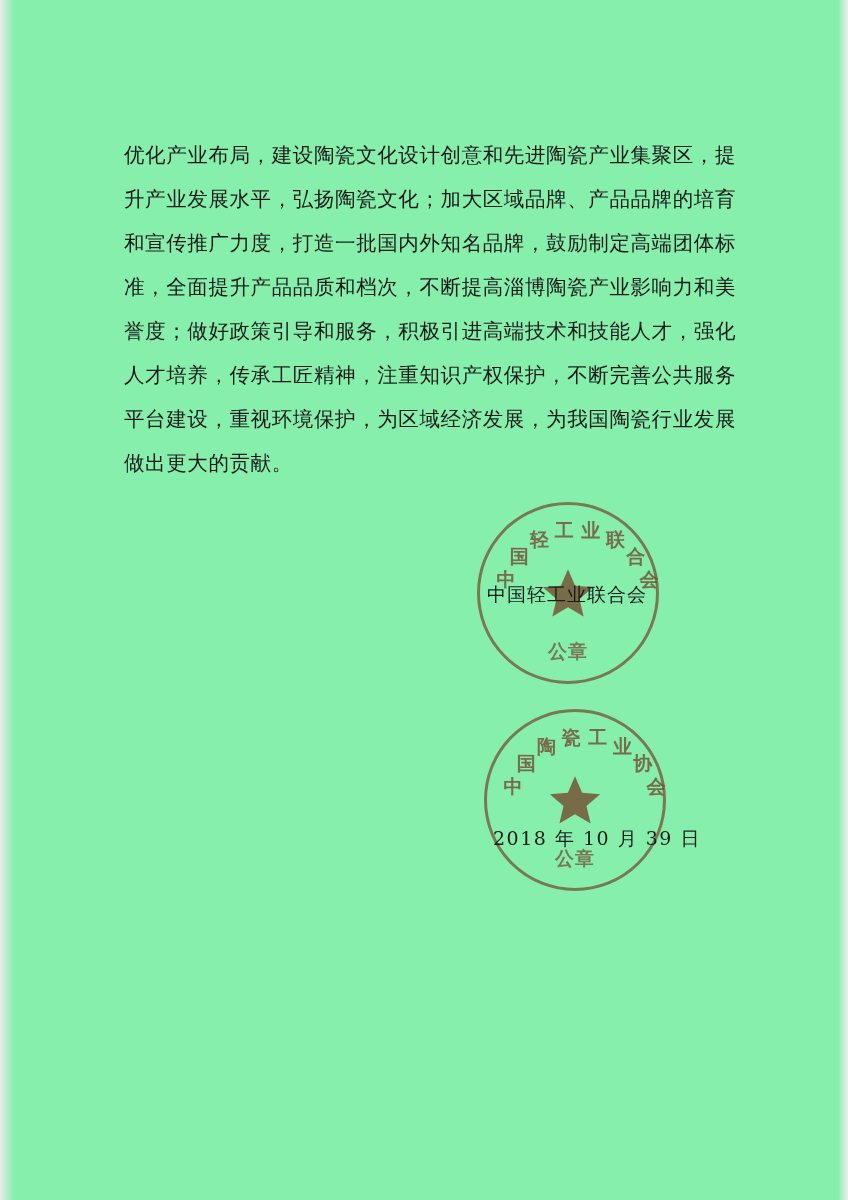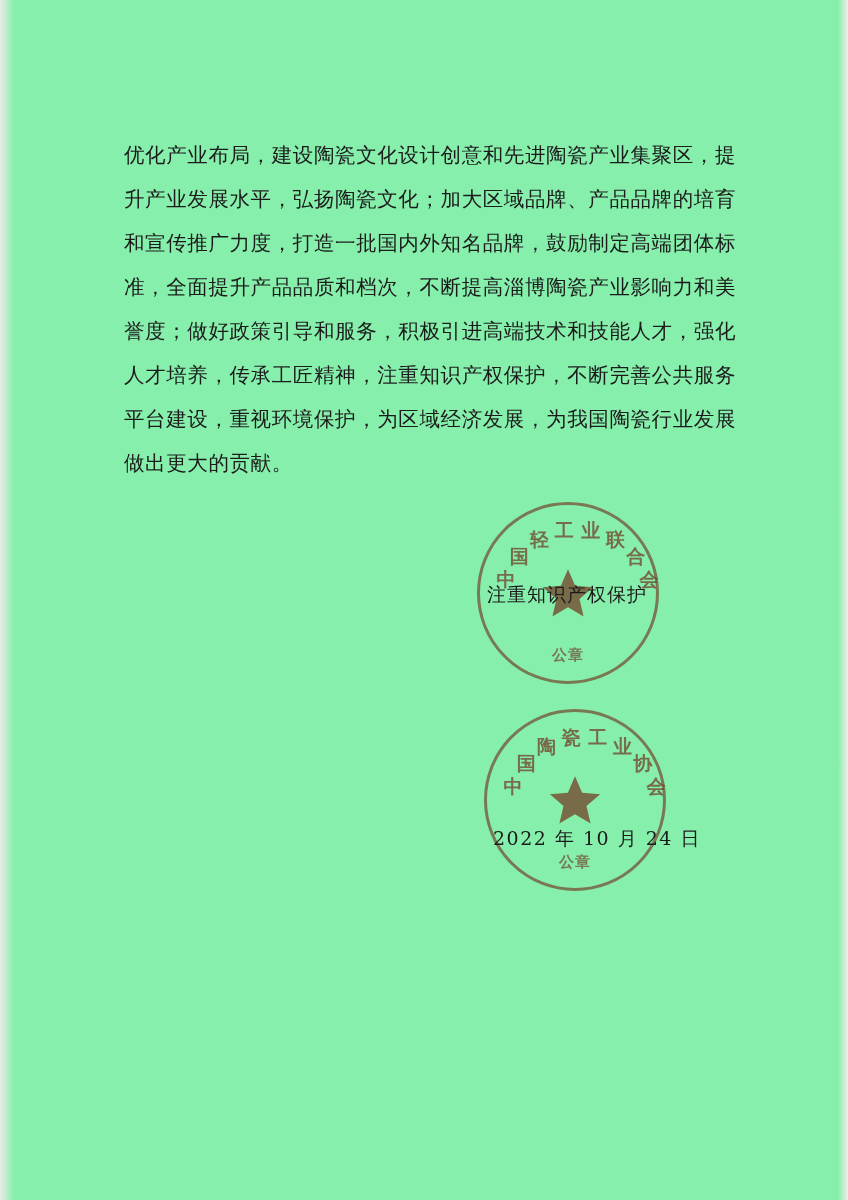--- a/index.html
+++ b/index.html
@@ -116,21 +116,21 @@
     color: rgba(210, 50, 40, 0.78);
     transform-origin: 0 0;
     white-space: nowrap;
   }
   .seal-bottom-text {
     position: absolute;
     left: 50%;
     bottom: 16px;
     transform: translateX(-50%);
     font-family: "DejaVu Serif", "Liberation Serif", serif;
-    font-size: 15px;
+    font-size: 19px;
     font-weight: bold;
     letter-spacing: 1px;
     color: rgba(210, 50, 40, 0.7);
     white-space: nowrap;
   }
 </style>
 </head>
 <body>
 
 <div class="page">
@@ -147,35 +147,35 @@
       <span style="transform: rotate(30deg) translate(0,-76px) rotate(-30deg);">联</span>
       <span style="transform: rotate(50deg) translate(0,-76px) rotate(-50deg);">合</span>
       <span style="transform: rotate(70deg) translate(0,-76px) rotate(-70deg);">会</span>
     </div>
     <svg class="seal-star" viewBox="0 0 24 24">
       <polygon points="12,1 15.3,8.6 23.6,9.3 17.3,14.8 19.2,22.9 12,18.6 4.8,22.9 6.7,14.8 0.4,9.3 8.7,8.6" fill="currentColor"></polygon>
     </svg>
     <div class="seal-bottom-text">公章</div>
   </div>
 
-  <div class="sig-block sig-1">注重知识产权保护</div>
+  <div class="sig-block sig-1">中国轻工业联合会</div>
 
   <div class="seal seal-2">
     <div class="seal-ring-text">
       <span style="transform: rotate(-70deg) translate(0,-76px) rotate(70deg);">中</span>
       <span style="transform: rotate(-50deg) translate(0,-76px) rotate(50deg);">国</span>
       <span style="transform: rotate(-30deg) translate(0,-76px) rotate(30deg);">陶</span>
       <span style="transform: rotate(-10deg) translate(0,-76px) rotate(10deg);">瓷</span>
       <span style="transform: rotate(10deg) translate(0,-76px) rotate(-10deg);">工</span>
       <span style="transform: rotate(30deg) translate(0,-76px) rotate(-30deg);">业</span>
       <span style="transform: rotate(50deg) translate(0,-76px) rotate(-50deg);">协</span>
       <span style="transform: rotate(70deg) translate(0,-76px) rotate(-70deg);">会</span>
     </div>
     <svg class="seal-star" viewBox="0 0 24 24">
       <polygon points="12,1 15.3,8.6 23.6,9.3 17.3,14.8 19.2,22.9 12,18.6 4.8,22.9 6.7,14.8 0.4,9.3 8.7,8.6" fill="currentColor"></polygon>
     </svg>
     <div class="seal-bottom-text">公章</div>
   </div>
 
 
-  <div class="sig-date">2022 年 10 月 24 日</div>
+  <div class="sig-date">2018 年 10 月 39 日</div>
 
 </div>
 
 </body></html>

